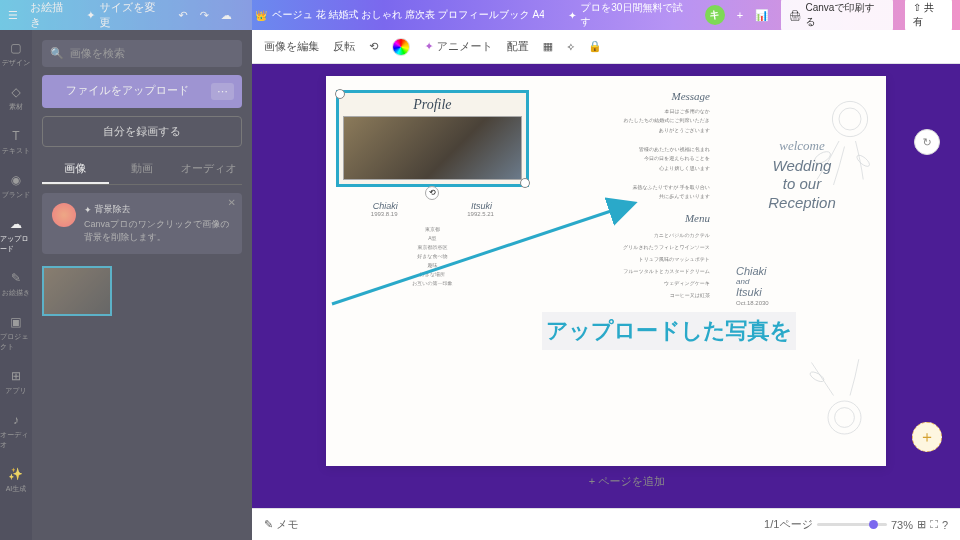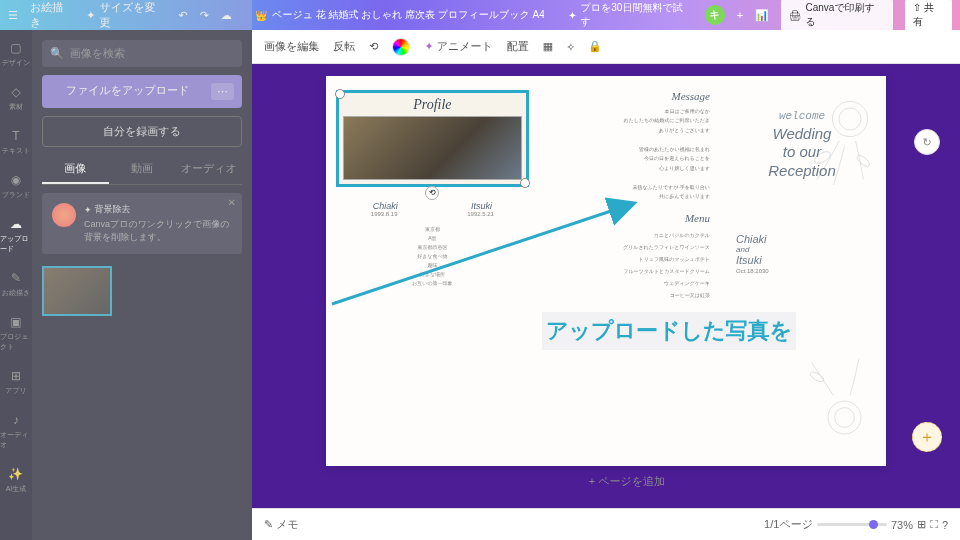--- a/index.html
+++ b/index.html
@@ -60,21 +60,21 @@
 
 .page-mid { width: 32%; padding: 14px 8px; text-align: right; }
 .sec-title { font-family: serif; font-style: italic; font-size: 11px; color: #5a6a7a; margin-bottom: 5px; }
 .jp-text { font-size: 5px; color: #777; line-height: 1.9; margin-bottom: 10px; }
 .menu-items { font-size: 5px; color: #777; line-height: 2.4; }
 
 .page-right { width: 30%; padding: 14px 8px; position: relative; text-align: center; }
 .floral { position: absolute; width: 110px; height: 140px; opacity: 0.28; }
 .floral.top { top: -5px; right: -8px; }
 .floral.bot { bottom: -5px; right: -8px; }
-.welcome { font-family: Liberation Mono, monospace; font-style: italic; font-size: 11px; color: #8a9aaa; margin-top: 20px; }
+.welcome { font-family: Liberation Serif, serif; font-style: italic; font-size: 13px; color: #8a9aaa; margin-top: 48px; }
 .wedding { font-family: serif; font-style: italic; font-size: 15px; color: #6a7a8a; line-height: 1.25; margin-top: 3px; }
 .names-right { font-family: serif; font-style: italic; font-size: 11px; color: #6a7a8a; margin-top: 52px; text-align: left; padding-left: 10px; }
 .date-right { font-size: 6px; color: #888; text-align: left; padding-left: 10px; margin-top: 2px; }
 
 .overlay-text { position: absolute; top: 248px; left: 290px; font-size: 22px; line-height: 1.55; color: #2aa9c9; font-weight: 600; z-index: 20; background: rgba(240,240,243,0.88); padding: 2px 4px; }
 .arrow-svg { position: absolute; top: 130px; left: 70px; z-index: 15; pointer-events: none; }
 
 .dimmer { position: absolute; top: 0; left: 0; width: 252px; height: 100%; background: rgba(200,200,200,0.32); pointer-events: none; z-index: 30; }
 
 .page-controls { position: absolute; right: 20px; top: 65px; display: flex; flex-direction: column; gap: 12px; }

